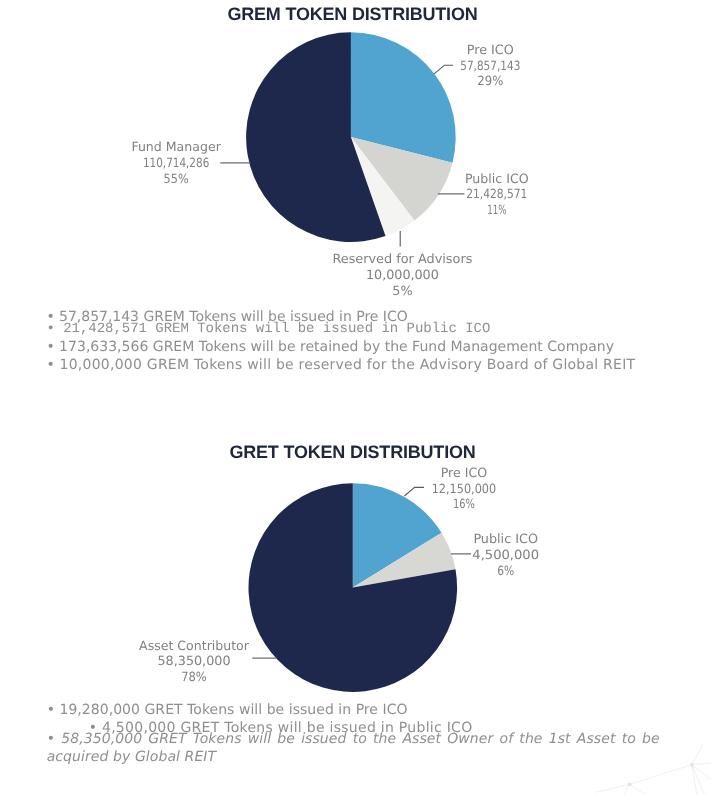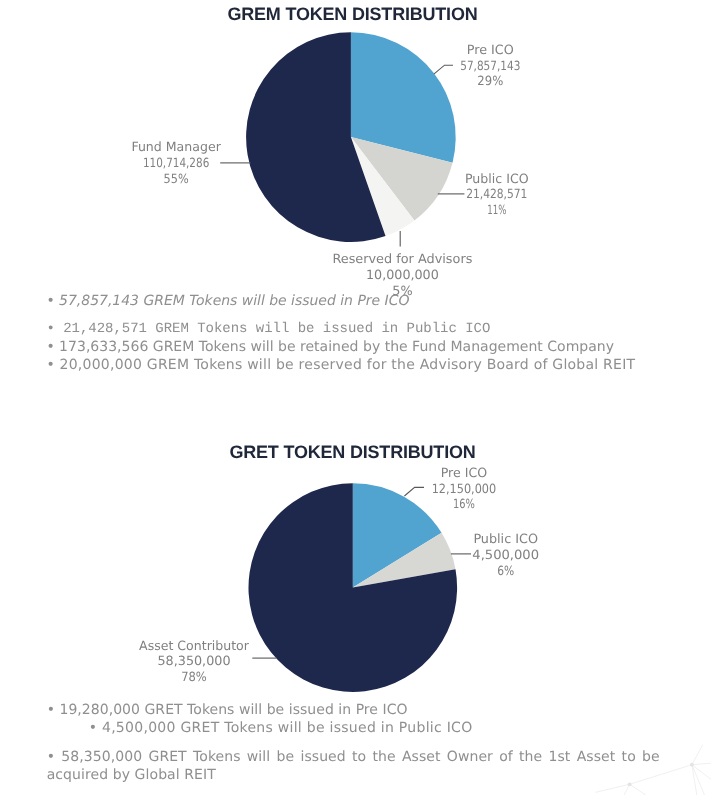--- a/index.html
+++ b/index.html
@@ -47,24 +47,24 @@
         <text x="490.3" y="53.9" text-anchor="middle" fill="#808080"><tspan x="490.3" dy="0" textLength="47" lengthAdjust="spacingAndGlyphs">Pre ICO</tspan><tspan x="490.3" dy="15.6" textLength="60.1" lengthAdjust="spacingAndGlyphs">57,857,143</tspan><tspan x="490.3" dy="15.6" textLength="25.9" lengthAdjust="spacingAndGlyphs">29%</tspan></text>
         <path d="M 437.80 193.90 L 464.40 193.90" stroke="#595959" stroke-width="1.1" fill="none" stroke-linecap="butt" stroke-linejoin="miter"></path>
         <text x="496.8" y="182.8" text-anchor="middle" fill="#808080"><tspan x="496.8" dy="0" textLength="63.6" lengthAdjust="spacingAndGlyphs">Public ICO</tspan><tspan x="496.8" dy="15.6" textLength="61.3" lengthAdjust="spacingAndGlyphs">21,428,571</tspan><tspan x="496.8" dy="15.6" textLength="19.1" lengthAdjust="spacingAndGlyphs">11%</tspan></text>
         <path d="M 400.20 231.00 L 400.20 246.50" stroke="#595959" stroke-width="1.1" fill="none" stroke-linecap="butt" stroke-linejoin="miter"></path>
         <text x="402.4" y="263.3" text-anchor="middle" fill="#808080"><tspan x="402.4" dy="0" textLength="140" lengthAdjust="spacingAndGlyphs">Reserved for Advisors</tspan><tspan x="402.4" dy="15.6" textLength="72.8" lengthAdjust="spacingAndGlyphs">10,000,000</tspan><tspan x="402.4" dy="15.6" textLength="20.3" lengthAdjust="spacingAndGlyphs">5%</tspan></text>
         <path d="M 250.60 162.90 L 220.20 162.90" stroke="#595959" stroke-width="1.1" fill="none" stroke-linecap="butt" stroke-linejoin="miter"></path>
         <text x="176.1" y="151.3" text-anchor="middle" fill="#808080"><tspan x="176.1" dy="0" textLength="89.4" lengthAdjust="spacingAndGlyphs">Fund Manager</tspan><tspan x="176.1" dy="15.6" textLength="66.4" lengthAdjust="spacingAndGlyphs">110,714,286</tspan><tspan x="176.1" dy="15.6" textLength="25.1" lengthAdjust="spacingAndGlyphs">55%</tspan></text>
       </svg>
 
     <div class="bullets" id="bul1" style="left: 46.4px; top: 0px; color: rgb(143, 143, 143);">
-        <div style="letter-spacing: -0.024px; top: 292px; font-style: italic;">• 57,857,143 GREM Tokens will be issued in Pre ICO</div>
+        <div style="letter-spacing: -0.024px; top: 308px;">• 57,857,143 GREM Tokens will be issued in Pre ICO</div>
         <div style="letter-spacing: -0.025px; top: 319.8px; font-family: Liberation Mono, monospace;">• 21,428,571 GREM Tokens will be issued in Public ICO</div>
         <div style="letter-spacing: 0.011px; top: 337.8px;">• 173,633,566 GREM Tokens will be retained by the Fund Management Company</div>
-        <div style="letter-spacing: 0.238px; top: 355.8px;">• 20,000,000 GREM Tokens will be reserved for the Advisory Board of Global REIT</div>
+        <div style="letter-spacing: 0.238px; top: 355.8px;">• 10,000,000 GREM Tokens will be reserved for the Advisory Board of Global REIT</div>
       </div>
   </section>
 
   <section class="section">
     <h2 class="chart-title" id="title2" style="top: 443px; font-size: 18px; color: rgb(31, 39, 57);">GRET TOKEN DISTRIBUTION</h2>
 
     <svg class="pie" id="pie2" width="711" height="300" viewBox="0 0 711 300" style="top: 440px;">
         <g>
           <path d="M 352.8 147.60000000000002 L 352.80 43.30 A 104.3 104.3 0 0 1 441.56 92.82 Z" fill="#51a3d0"></path>
           <path d="M 352.8 147.60000000000002 L 441.56 92.82 A 104.3 104.3 0 0 1 455.49 129.35 Z" fill="#d7d7d4"></path>
@@ -74,21 +74,21 @@
         <text x="463.9" y="37" text-anchor="middle" fill="#808080"><tspan x="463.9" dy="0" textLength="46.4" lengthAdjust="spacingAndGlyphs">Pre ICO</tspan><tspan x="463.9" dy="15.6" textLength="64.5" lengthAdjust="spacingAndGlyphs">12,150,000</tspan><tspan x="463.9" dy="15.6" textLength="21.9" lengthAdjust="spacingAndGlyphs">16%</tspan></text>
         <path d="M 450.90 113.90 L 471.00 113.90" stroke="#595959" stroke-width="1.1" fill="none" stroke-linecap="butt" stroke-linejoin="miter"></path>
         <text x="505.7" y="103.29999999999995" text-anchor="middle" fill="#808080"><tspan x="505.7" dy="0" textLength="64.6" lengthAdjust="spacingAndGlyphs">Public ICO</tspan><tspan x="505.7" dy="15.6" textLength="66.7" lengthAdjust="spacingAndGlyphs">4,500,000</tspan><tspan x="505.7" dy="15.6" textLength="17" lengthAdjust="spacingAndGlyphs">6%</tspan></text>
         <path d="M 276.70 218.10 L 252.30 218.10" stroke="#595959" stroke-width="1.1" fill="none" stroke-linecap="butt" stroke-linejoin="miter"></path>
         <text x="194" y="209.79999999999995" text-anchor="middle" fill="#808080"><tspan x="194" dy="0" textLength="109.9" lengthAdjust="spacingAndGlyphs">Asset Contributor</tspan><tspan x="194" dy="15.6" textLength="73" lengthAdjust="spacingAndGlyphs">58,350,000</tspan><tspan x="194" dy="15.6" textLength="25.6" lengthAdjust="spacingAndGlyphs">78%</tspan></text>
       </svg>
 
     <div class="bullets" id="bul2" style="left: 46.7px; top: 0px; color: rgb(143, 143, 143);">
         <div style="letter-spacing: 0.037px; top: 701.2px;">• 19,280,000 GRET Tokens will be issued in Pre ICO</div>
         <div style="letter-spacing: 0.279px; top: 719.1px; margin-left: 42px;">• 4,500,000 GRET Tokens will be issued in Public ICO</div>
-        <div class="wrap" style="letter-spacing: 0.08px; width: 613px; top: 748px;">• 58,350,000 GRET Tokens will be issued to the Asset Owner of the 1st Asset to be acquired by Global REIT</div>
+        <div class="wrap" style="letter-spacing: 0.08px; width: 613px; top: 730px; font-style: italic;">• 58,350,000 GRET Tokens will be issued to the Asset Owner of the 1st Asset to be acquired by Global REIT</div>
       </div>
   </section>
 
   <svg class="bg-net" viewBox="0 0 711 795">
     <g stroke="#e9e9eb" stroke-width="0.7" fill="none" stroke-linecap="round">
       <path d="M691.9 764.7 L629.6 784.3"></path>
       <path d="M691.9 764.7 L702.6 745.0"></path>
       <path d="M691.9 764.7 L711.0 763.2"></path>
       <path d="M691.9 764.7 L696.8 795.0"></path>
       <path d="M691.9 764.7 L704.5 795.0"></path>

